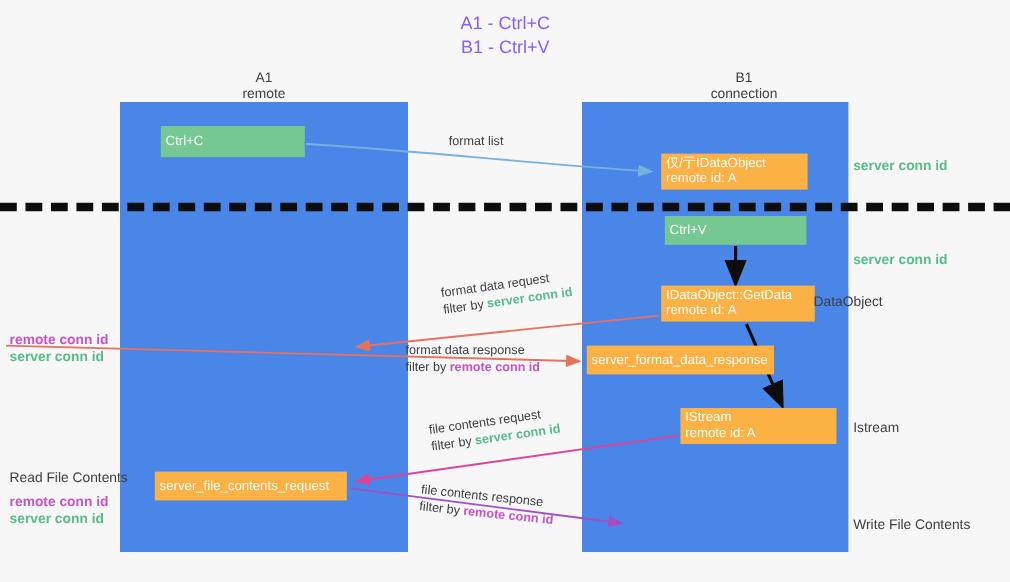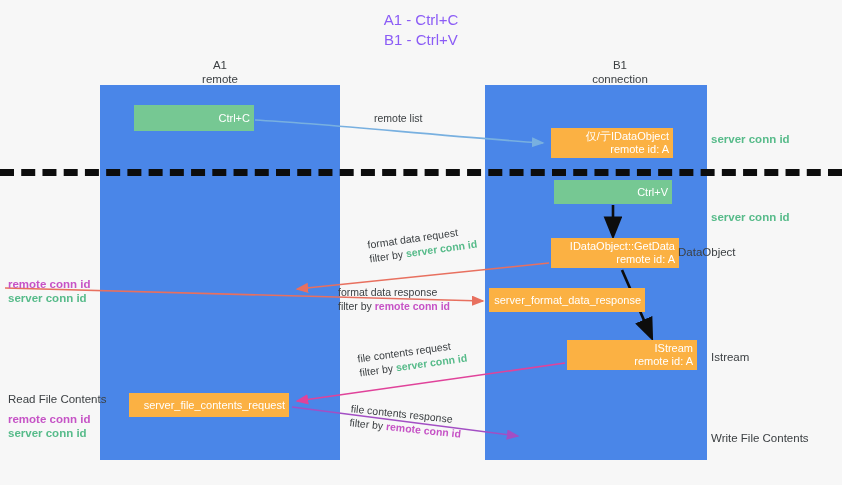--- a/index.html
+++ b/index.html
@@ -59,21 +59,21 @@
     width: 842px;
     height: 0;
     border-top: 7px dashed #0d0d0d;
   }
   
   .box {
     position: absolute;
     box-sizing: border-box;
     display: flex;
     flex-direction: column;
-    align-items: flex-end;
+    align-items: flex-start;
     justify-content: center;
     color: #ffffff;
     font-size: 11px;
     line-height: 13px;
     text-align: center;
     padding: 2px 4px;
   }
   .box.green { background: #76c893; }
   .box.orange { background: #fbb143; }
   .box .line2 { display: block; }
@@ -215,21 +215,21 @@
     <span>IStream</span>
     <span class="line2">remote id: A</span>
   </div>
 
   <div class="box orange" id="box-file-req">
     <span>server_file_contents_request</span>
   </div>
 
 
   <div class="edge-caption" id="cap-format-list">
-    <span class="cap-line">remote list</span>
+    <span class="cap-line">format list</span>
   </div>
 
   <div class="edge-caption" id="cap-format-data-request">
     <span class="cap-line">format data request</span>
     <span class="cap-line"><span>filter by </span><span class="green-txt">server conn id</span></span>
   </div>
 
   <div class="edge-caption" id="cap-format-data-response">
     <span class="cap-line">format data response</span>
     <span class="cap-line"><span>filter by </span><span class="magenta-txt">remote conn id</span></span>

